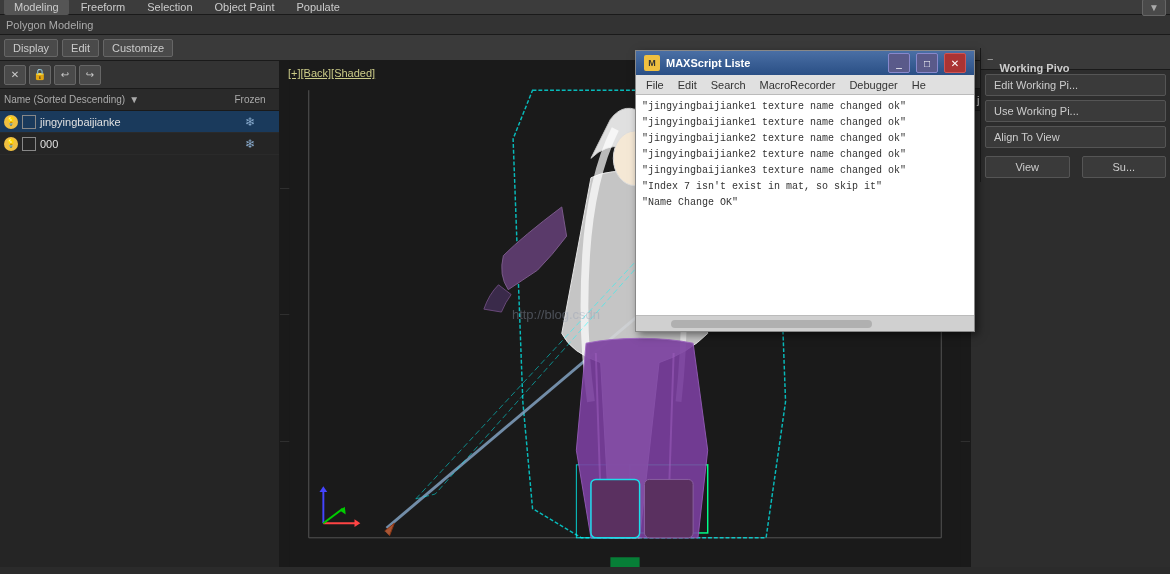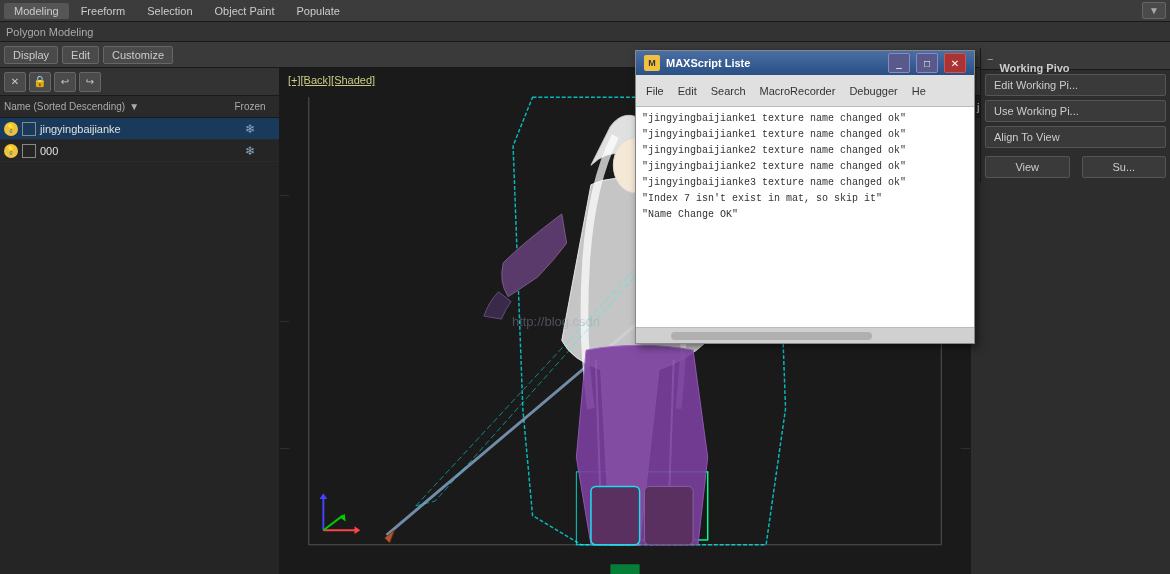--- a/index.html
+++ b/index.html
@@ -11,21 +11,21 @@
       font-size: 11px;
       color: #cccccc;
       overflow: hidden;
       position: relative;
     }
 
     
     #top-menubar {
       display: flex;
       align-items: center;
-      height: 22px;
+      height: 15px;
       background: #3c3c3c;
       border-bottom: 1px solid #1a1a1a;
       padding: 0 4px;
       gap: 2px;
     }
     .menu-tab {
       padding: 2px 10px;
       cursor: pointer;
       font-size: 11px;
       color: #cccccc;
@@ -317,21 +317,21 @@
     #maxscript-titlebar-text {
       flex: 1;
       font-size: 11px;
       color: white;
       font-weight: bold;
     }
 
     #maxscript-menubar {
       display: flex;
       align-items: center;
-      height: 32px;
+      height: 20px;
       background: #e0e0e0;
       border-bottom: 1px solid #bbb;
       padding: 0 4px;
       gap: 2px;
     }
     .maxscript-menu-item {
       padding: 2px 6px;
       font-size: 11px;
       color: #333;
       cursor: pointer;

